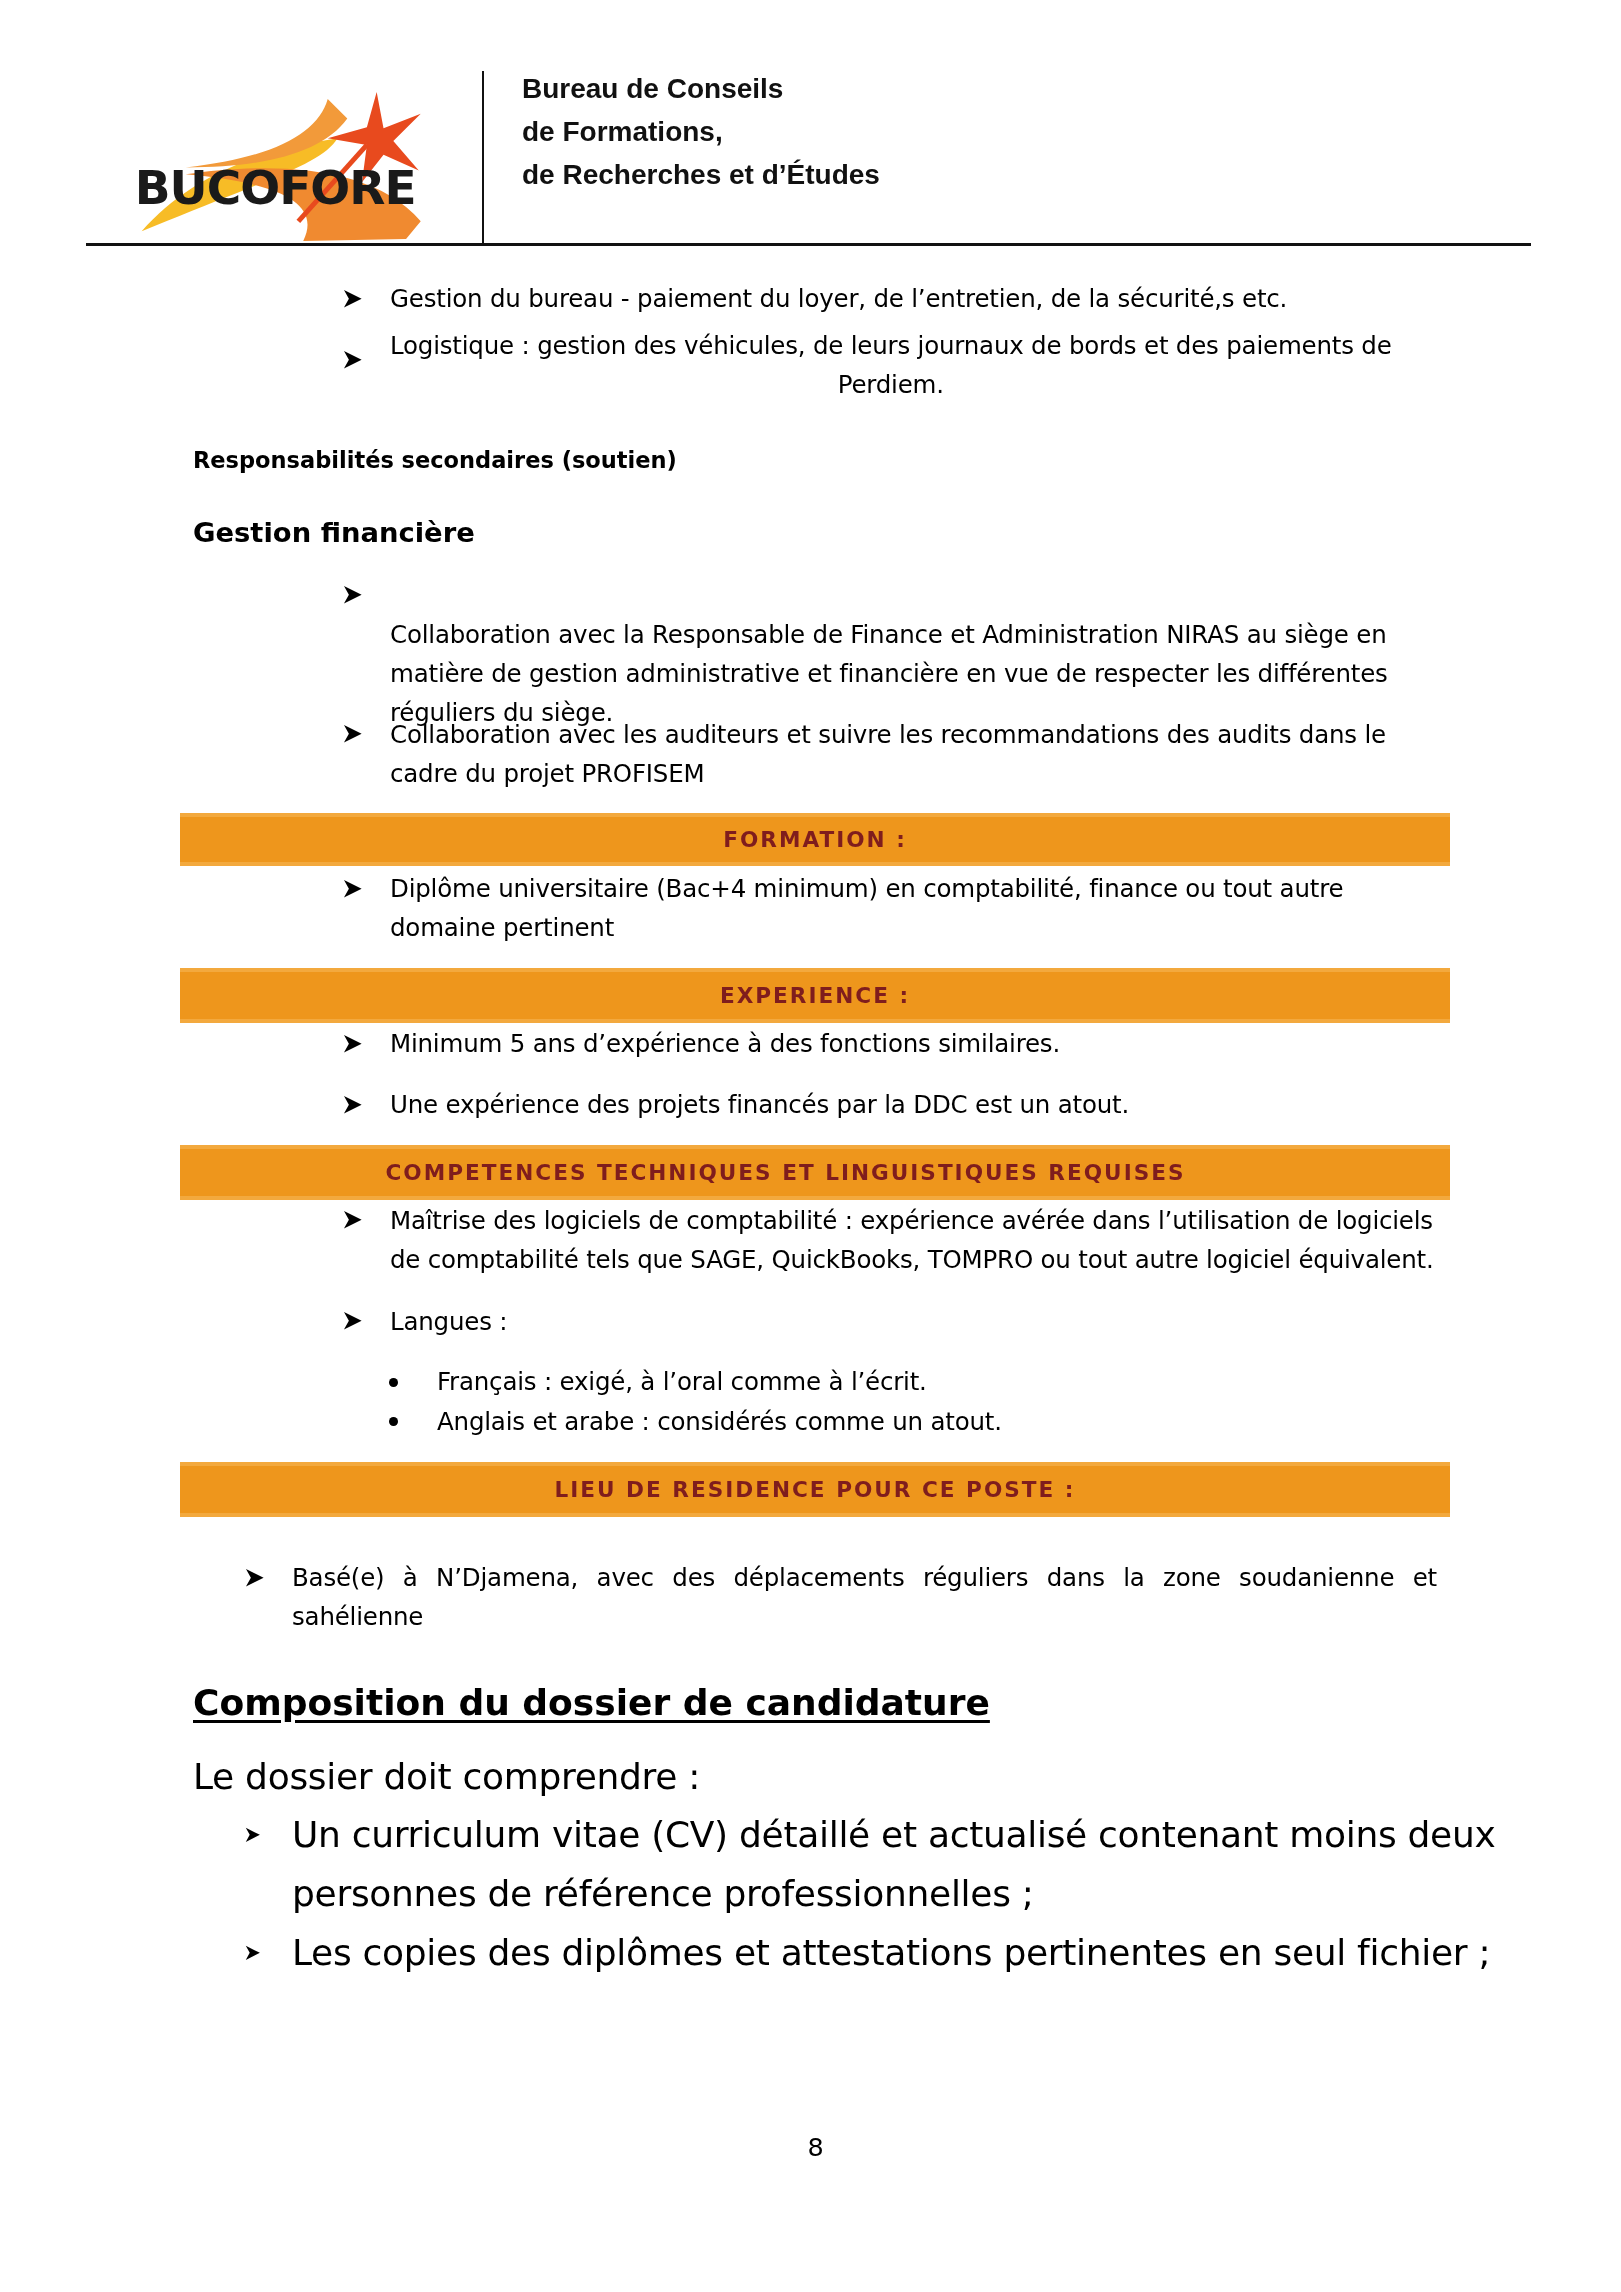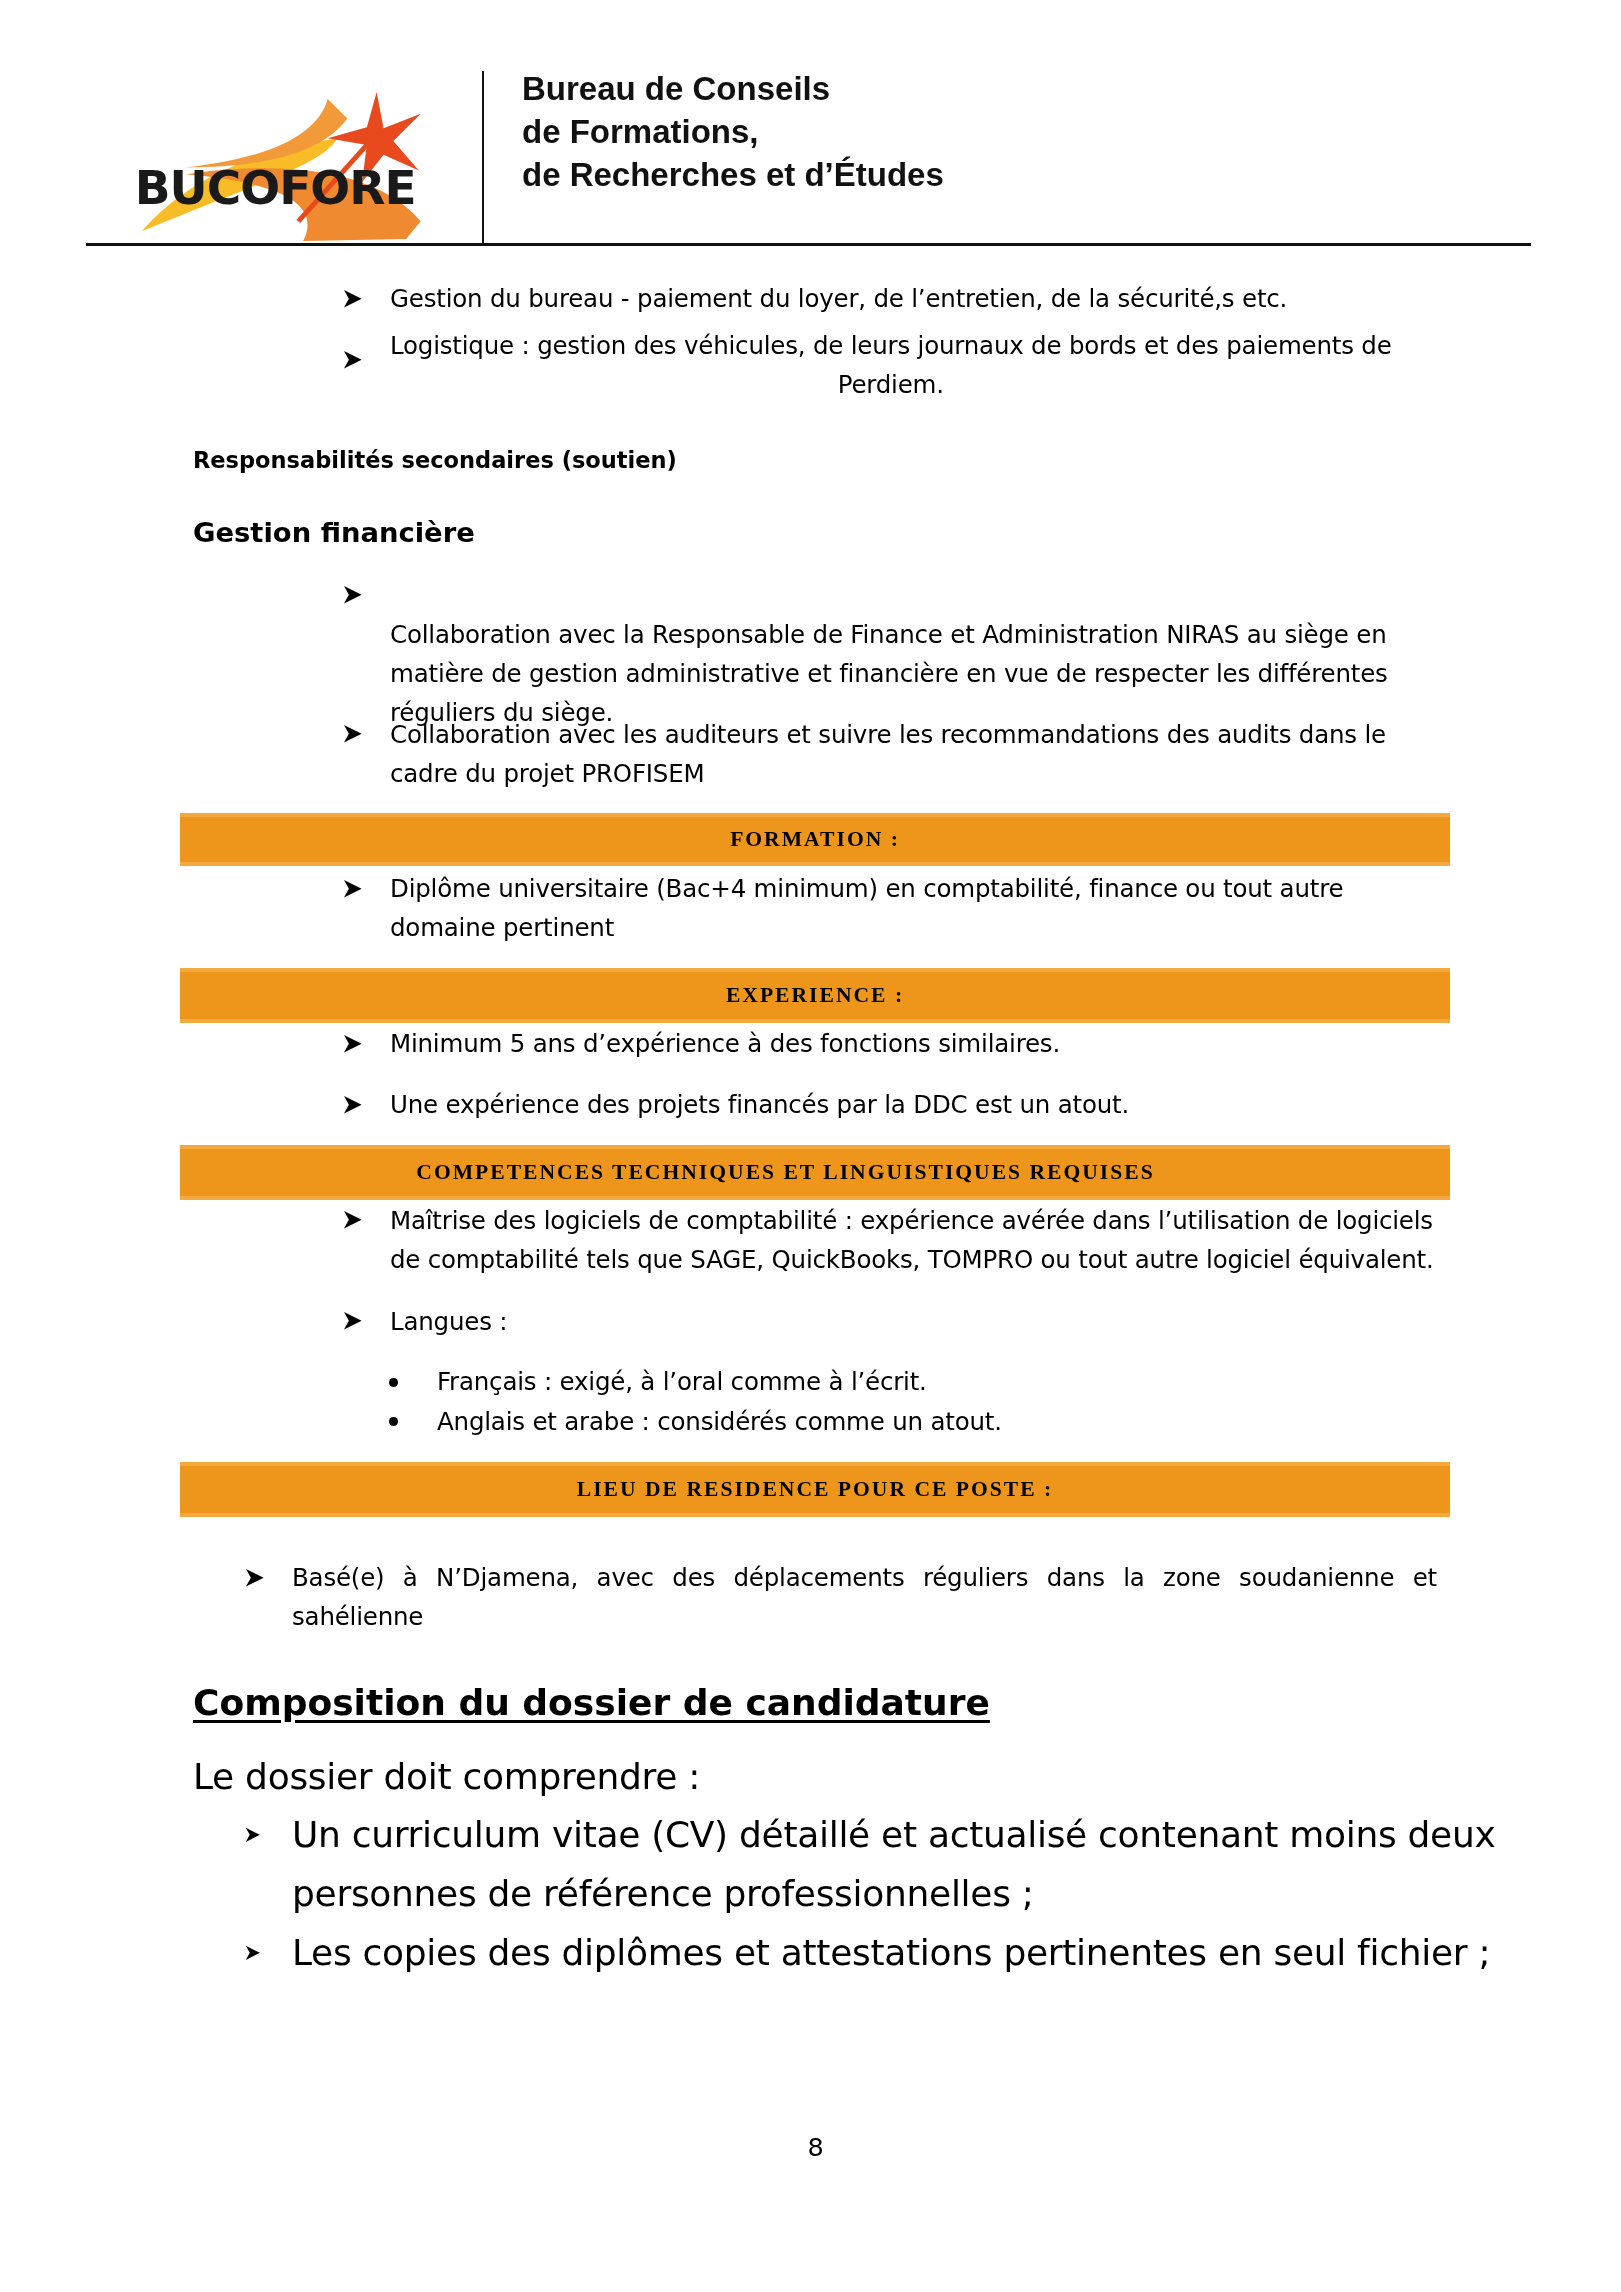--- a/index.html
+++ b/index.html
@@ -1,27 +1,27 @@
 <!DOCTYPE html>
 <html><head>
 <meta charset="utf-8">
 <style>
   html, body { margin: 0; padding: 0; background: #ffffff; }
   body { width: 1621px; height: 2293px; position: relative; overflow: hidden;
          font-family: "DejaVu Sans", sans-serif; color: #000; }
   .abs { position: absolute; }
-  .hdr-line { font-family: "Liberation Sans", sans-serif; font-weight: bold; font-size: 33px; line-height: 43px; color: #111; }
+  .hdr-line { font-family: "Liberation Sans", sans-serif; font-weight: bold; font-size: 28px; line-height: 43px; color: #111; }
   .divider-v { position: absolute; left: 482px; top: 71px; width: 2px; height: 174px; background: #111; }
   .rule { position: absolute; left: 86px; top: 243px; width: 1445px; height: 2.9px; background: #111; }
   .txt { font-size: 24.5px; line-height: 39px; letter-spacing: -0.2px; }
   .bold { font-weight: bold; }
   .bar { position: absolute; left: 180px; width: 1270px; background: #EE961C;
          box-shadow: inset 0 3.9px 0 #F3A93E, inset 0 -3.9px 0 #F3A93E;
          display: flex; align-items: center; justify-content: center;
-         font-weight: bold; font-size: 21.6px; letter-spacing: 2px; color: #000000; font-family: Liberation Serif, serif; }
+         font-weight: bold; font-size: 21.6px; letter-spacing: 2px; color: #7f1d1d; }
   .dot { position: absolute; width: 8.8px; height: 8.8px; border-radius: 50%; background: #000; }
   .big { font-size: 36px; line-height: 59px; letter-spacing: -0.3px; }
   .arrow svg { display: block; }
 </style>
 </head>
 <body>
 
 <div class="abs" style="left:127px; top:84px; width:328px; height:167px;text-align:center;">
   <svg width="328" height="167" viewBox="0 0 335 170">
 

